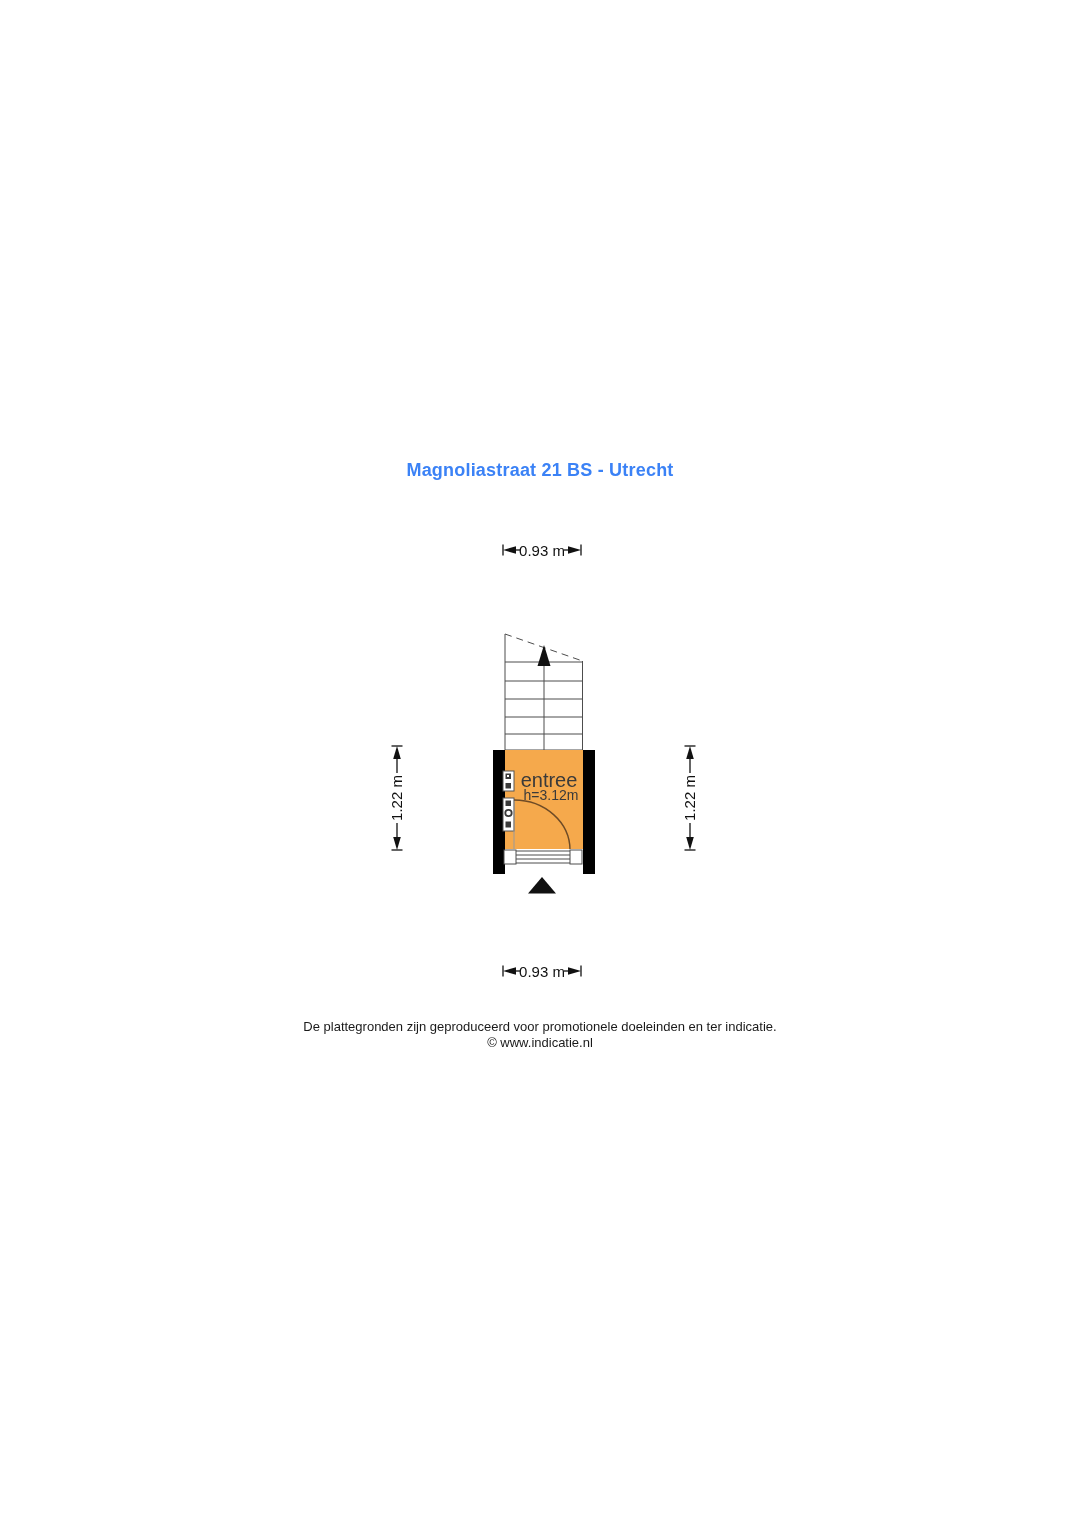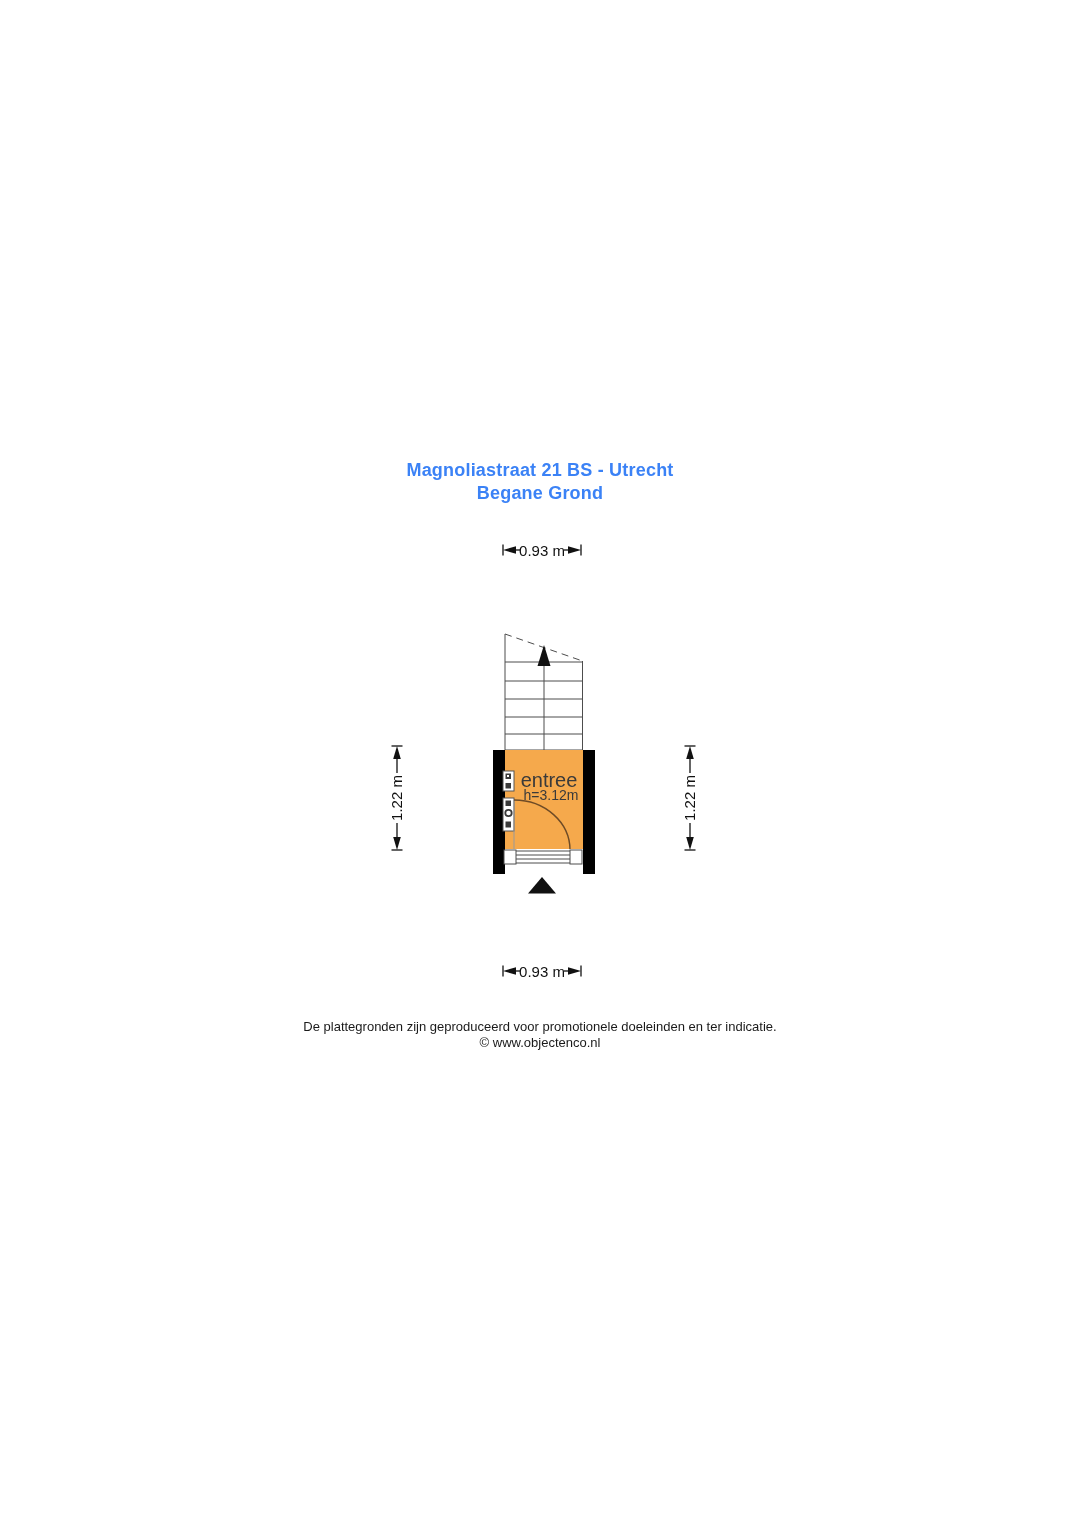--- a/index.html
+++ b/index.html
@@ -57,21 +57,20 @@
   .dimline { stroke: #111111; stroke-width: 1.3; fill: none; }
   .dimfill { fill: #111111; stroke: none; }
 </style>
 </head>
 <body>
 
 <div class="page">
 
   <div class="title-block">
     <div>Magnoliastraat 21 BS - Utrecht</div>
-    <div>Begane Grond</div>
   </div>
 
   <svg class="plan-svg" width="1080" height="1527" viewBox="0 0 1080 1527">
 
     <g>
       <line class="dimline" x1="503" y1="544.5" x2="503" y2="555.5"></line>
       <path class="dimfill" d="M503,550 L516,546.2 L516,553.8 Z"></path>
       <line class="dimline" x1="516" y1="550" x2="520" y2="550"></line>
       <text class="dim-text" x="542" y="555.5" text-anchor="middle">0.93 m</text>
       <line class="dimline" x1="564" y1="550" x2="568" y2="550"></line>
@@ -158,16 +157,16 @@
       <line class="dimline" x1="516" y1="971" x2="520" y2="971"></line>
       <text class="dim-text" x="542" y="976.5" text-anchor="middle">0.93 m</text>
       <line class="dimline" x1="564" y1="971" x2="568" y2="971"></line>
       <path class="dimfill" d="M581,971 L568,967.2 L568,974.8 Z"></path>
       <line class="dimline" x1="581" y1="965.5" x2="581" y2="976.5"></line>
     </g>
   </svg>
 
   <div class="footer-block">
     <div>De plattegronden zijn geproduceerd voor promotionele doeleinden en ter indicatie.</div>
-    <div>© www.objectenco.nl</div>
+    <div>© www.indicatie.nl</div>
   </div>
 
 </div>
 
 </body></html>

